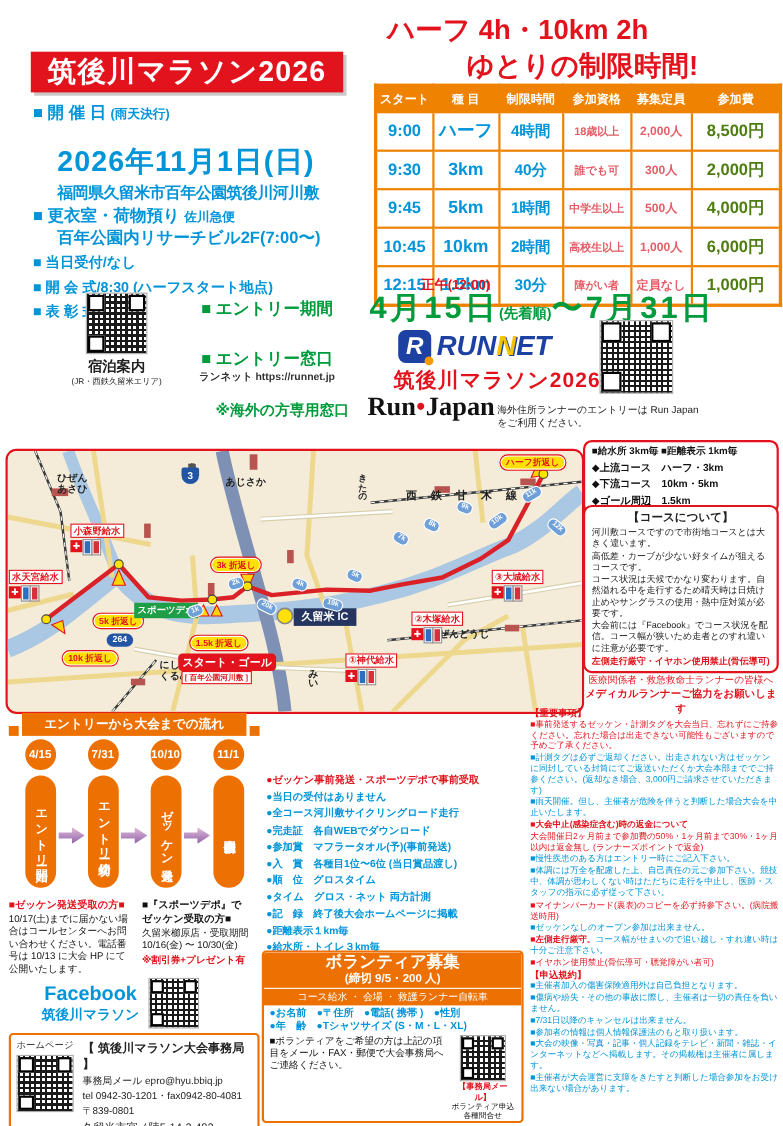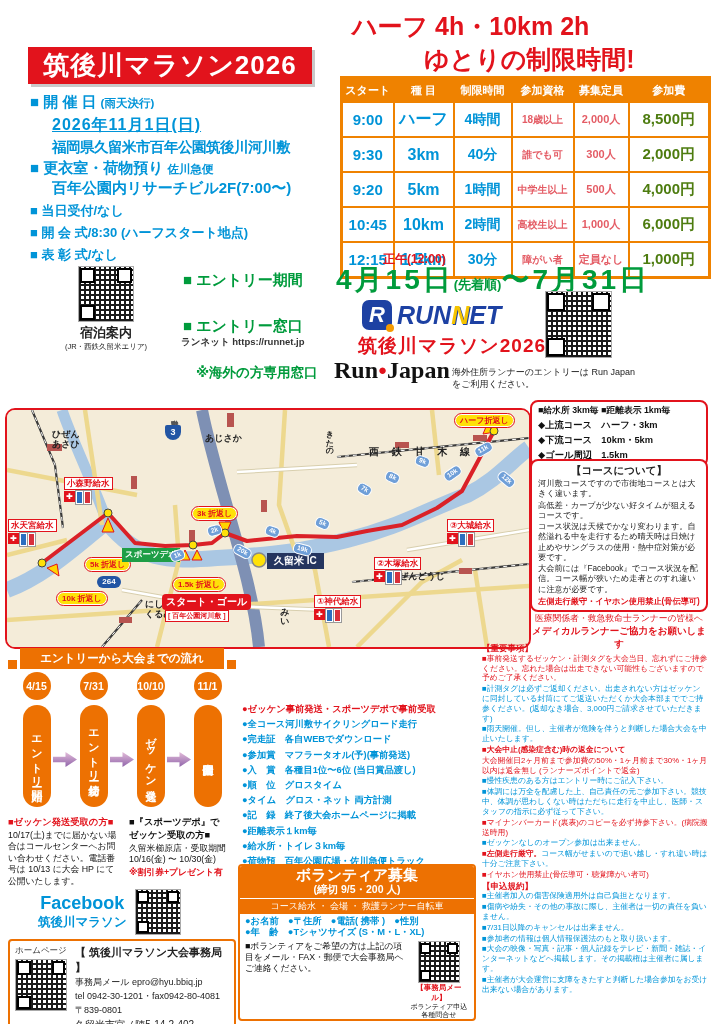--- a/index.html
+++ b/index.html
@@ -8,21 +8,21 @@
   .abs{position:absolute;}
   .prel{white-space:pre-line;}
   .vert{writing-mode:vertical-rl;text-orientation:upright;}
   
   .title-box{left:28px;top:47px;width:284px;height:37px;background:#e2131c;color:#fff;
              font-size:26px;font-weight:bold;text-align:center;line-height:37px;
              letter-spacing:1px;box-shadow:3px 3px 0 #c9c9c9;}
   .evt{left:30px;top:93px;width:312px;color:#0094d8;font-weight:bold;}
   .evt .lab{font-size:15px;}
   .evt .note{font-size:11.5px;margin-left:4px;}
-  .evt .big{font-size:16px;letter-spacing:1px;margin:3px 0 0 22px;text-decoration:underline;}
+  .evt .big{font-size:26px;letter-spacing:1px;margin:17px 0 0 22px;}
   .evt .venue{font-size:14.5px;margin:2px 0 2px 22px;letter-spacing:-0.5px;}
   .evt .val{font-size:15px;margin:1px 0 3px 22px;}
   .evt .sm{font-size:13px;margin-top:4px;}
   .slogan{left:352px;top:10px;width:358px;color:#e2131c;font-weight:bold;}
   .slogan .l1{font-size:25px;}
   .slogan .l2{font-size:25px;margin-left:72px;}
   
   table.race{left:340px;top:76px;width:368px;border-collapse:collapse;position:absolute;
              border:3px solid #ef8200;background:#fff;table-layout:fixed;}
   table.race th{background:#ef8200;color:#fff;font-size:11px;font-weight:bold;height:20px;border:2px solid #ef8200;}
@@ -204,21 +204,21 @@
         </tr>
     <tr>
           <td class="t">9:30</td>
           <td class="e">3km</td>
           <td class="l">40分</td>
           <td class="q">誰でも可</td>
           <td class="c">300人</td>
           <td class="f">2,000円</td>
         </tr>
     <tr>
-          <td class="t">9:20</td>
+          <td class="t">9:45</td>
           <td class="e">5km</td>
           <td class="l">1時間</td>
           <td class="q">中学生以上</td>
           <td class="c">500人</td>
           <td class="f">4,000円</td>
         </tr>
     <tr>
           <td class="t">10:45</td>
           <td class="e">10km</td>
           <td class="l">2時間</td>
@@ -516,20 +516,21 @@
         <div class="ln">事務局メール  epro@hyu.bbiq.jp</div>
         <div class="ln">tel 0942-30-1201・fax0942-80-4081</div>
         <div class="ln">〒839-0801</div>
         <div class="ln addr">久留米市宮ノ陣5-14-2-402</div>
       </div>
     </div>
   </div>
 
   <div class="abs col-mid">
     <div class="feat red">●ゼッケン事前発送・スポーツデポで事前受取</div>
+    <div class="feat">●当日の受付はありません</div>
     <div class="feat">●全コース河川敷サイクリングロード走行</div>
     <div class="feat">●完走証　各自WEBでダウンロード</div>
     <div class="feat">●参加賞　マフラータオル(予)(事前発送)</div>
     <div class="feat">●入　賞　各種目1位〜6位 (当日賞品渡し)</div>
     <div class="feat">●順　位　グロスタイム</div>
     <div class="feat">●タイム　グロス・ネット 両方計測</div>
     <div class="feat">●記　録　終了後大会ホームページに掲載</div>
     <div class="feat">●距離表示１km毎</div>
     <div class="feat">●給水所・トイレ３km毎</div>
     <div class="feat">

